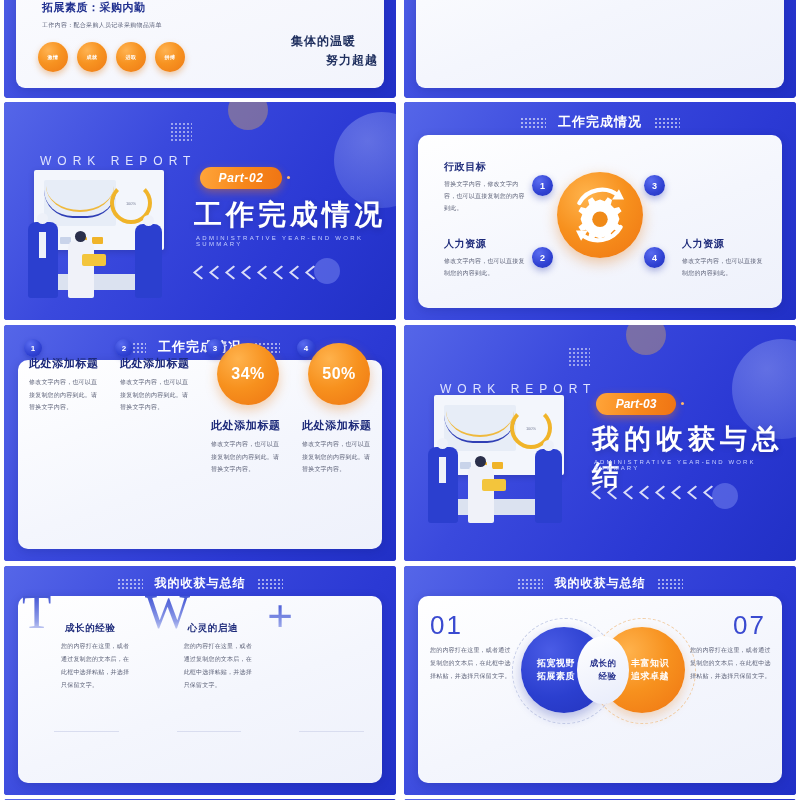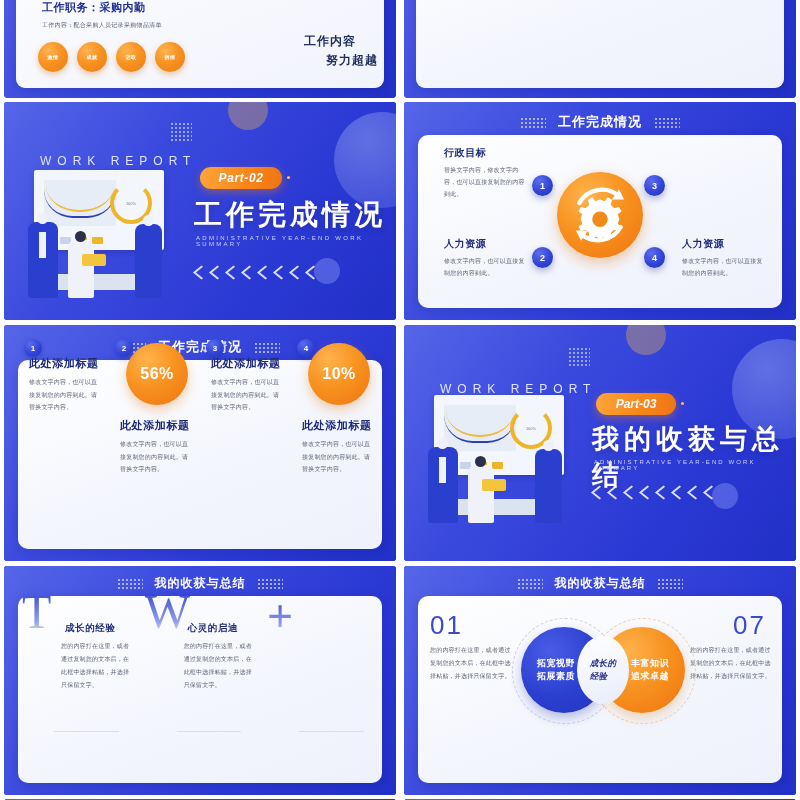--- a/index.html
+++ b/index.html
@@ -99,21 +99,21 @@
   .s4 .gear svg{position:absolute;inset:0;}
   .s4 .num{position:absolute;width:21px;height:21px;border-radius:50%;
       background:radial-gradient(circle at 35% 28%,#5a6cf0 0%,#2f41d2 60%,#2433bd 100%);
       box-shadow:0 3px 7px rgba(30,45,170,.35);
       color:#fff;font-size:9px;font-weight:700;display:flex;align-items:center;justify-content:center;}
   .s4 .n1{left:128px;top:73px;} .s4 .n2{left:128px;top:145px;}
   .s4 .n3{left:240px;top:73px;} .s4 .n4{left:240px;top:145px;}
   .s4 .blk{position:absolute;width:82px;}
   .s4 .blk h4{margin:0 0 4px;font-size:10px;font-weight:700;color:#1d2a7a;letter-spacing:.6px;}
   .s4 .blk p{margin:0;font-size:6px;line-height:2.0;color:#5d6278;letter-spacing:.2px;}
-  .s4 .b1{left:40px;top:44px;} .s4 .b2{left:40px;top:135px;}
+  .s4 .b1{left:40px;top:58px;} .s4 .b2{left:40px;top:135px;}
   .s4 .b3{left:278px;top:58px;} .s4 .b4{left:278px;top:135px;}
 
   
   .s5{left:4px;top:325px;width:392px;height:236px;border-radius:3px;}
   .s5 .shead{top:13px;font-size:13px;}
   .s5 .card{left:14px;top:35px;right:14px;bottom:12px;}
   .s5 .items{position:absolute;left:16px;right:12px;top:18px;display:flex;}
   .s5 .it{flex:1;padding:0 9px;position:relative;}
   .s5 .circ{width:62px;height:62px;border-radius:50%;margin-left:6px;
       background:radial-gradient(circle at 34% 26%,#ffb24c 0%,#f7911e 48%,#ee7512 100%);
@@ -177,46 +177,46 @@
   .s8 .bubL{left:117px;top:61px;
       background:radial-gradient(circle at 34% 28%,#4a5ce6 0%,#2b3fcf 55%,#2333bd 100%);
       box-shadow:0 5px 12px rgba(30,45,170,.3);}
   .s8 .bubR{left:195px;top:61px;
       background:radial-gradient(circle at 34% 28%,#ffb24c 0%,#f7911e 48%,#ef7512 100%);
       box-shadow:0 5px 12px rgba(230,125,25,.3);}
   .s8 .bubL span{margin-right:16px;}
   .s8 .bubR span{margin-left:16px;}
   .s8 .mid{position:absolute;left:173px;top:70px;width:52px;height:68px;border-radius:50%;
       background:linear-gradient(160deg,#ffffff 0%,#e8ecfb 100%);
-      display:flex;align-items:center;justify-content:center;text-align:left;
-      font-size:8.5px;font-weight:700;color:#26318c;line-height:1.5;letter-spacing:.4px;font-style:italic;}
+      display:flex;align-items:center;justify-content:center;text-align:right;
+      font-size:8.5px;font-weight:700;color:#26318c;line-height:1.5;letter-spacing:.4px;}
 
   
   .s9{left:4px;top:799px;width:392px;height:60px;border-radius:3px;}
   .s10{left:404px;top:799px;width:392px;height:60px;border-radius:3px;}
 </style>
 </head>
 <body>
 
 <div id="grid">
 
   <div class="slide s1">
     <div class="bg"></div>
     <div class="card"></div>
 
-    <div class="t1">工作职务：采购内勤</div>
+    <div class="t1">拓展素质：采购内勤</div>
     <div class="t2">工作内容：配合采购人员记录采购物品清单</div>
     <div class="pills">
       <div class="pill">激情</div>
       <div class="pill">成就</div>
       <div class="pill">进取</div>
       <div class="pill">拼搏</div>
     </div>
     <div class="slogan">
-      <span>工作内容</span>
+      <span>集体的温暖</span>
       <span>努力超越</span>
     </div>
   </div>
 
   <div class="slide s2">
     <div class="bg"></div>
     <div class="card"></div>
 
   </div>
 
@@ -318,32 +318,32 @@
       <span class="dotsR"></span>
     </div>
     <div class="card"></div>
     <div class="items">
       <div class="it">
         <div class="bdg">1</div>
         <h4>此处添加标题</h4>
         <p>修改文字内容，也可以直接复制您的内容到此。请替换文字内容。</p>
       </div>
       <div class="it">
-        <div class="circ">56%</div>
         <div class="bdg">2</div>
         <h4>此处添加标题</h4>
         <p>修改文字内容，也可以直接复制您的内容到此。请替换文字内容。</p>
       </div>
       <div class="it">
+        <div class="circ">34%</div>
         <div class="bdg">3</div>
         <h4>此处添加标题</h4>
         <p>修改文字内容，也可以直接复制您的内容到此。请替换文字内容。</p>
       </div>
       <div class="it">
-        <div class="circ">10%</div>
+        <div class="circ">50%</div>
         <div class="bdg">4</div>
         <h4>此处添加标题</h4>
         <p>修改文字内容，也可以直接复制您的内容到此。请替换文字内容。</p>
       </div>
     </div>
   </div>
 
   <div class="slide s6">
     <div class="bg"></div>
     <div class="bgblob" style="right:-36px;top:14px;width:100px;height:100px;background:radial-gradient(circle at 35% 30%,#8f9cf0,#4759dd);opacity:.55;"></div>

